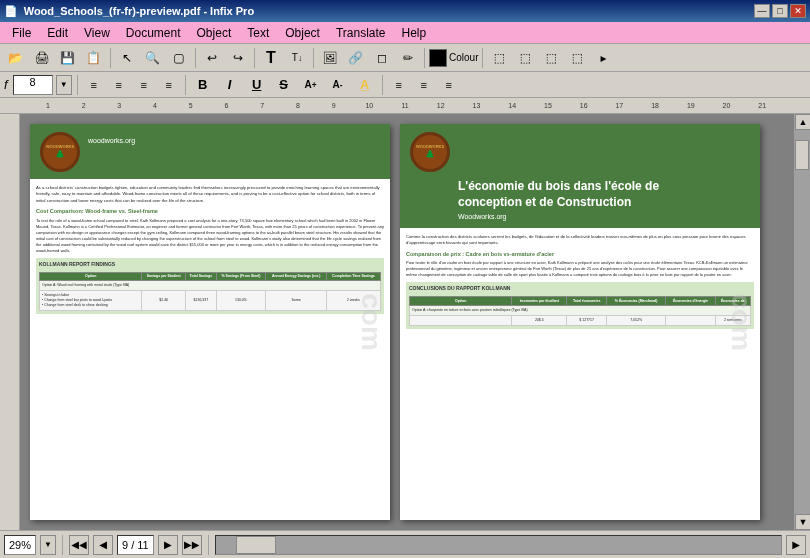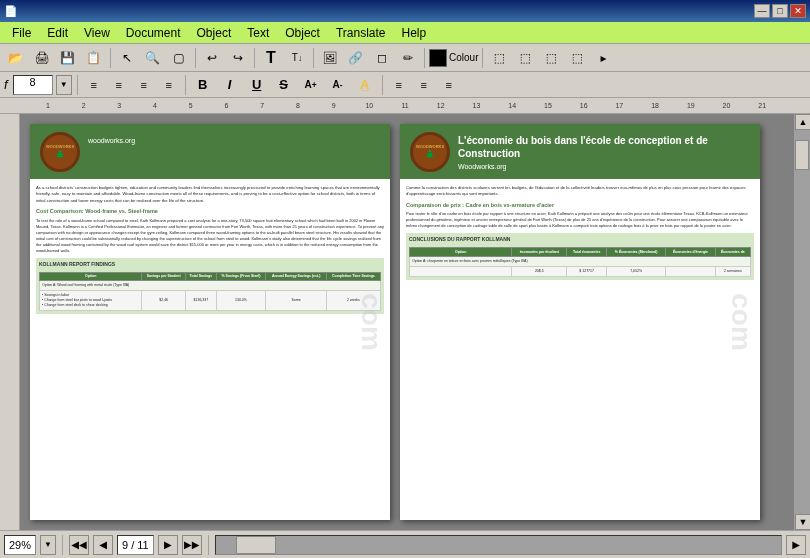--- a/index.html
+++ b/index.html
@@ -18,21 +18,21 @@
     #titlebar-left { display: flex; align-items: center; gap: 6px; font-size: 11px; font-weight: bold; }
     #titlebar-controls { display: flex; gap: 2px; }
     .title-btn {
       width: 16px; height: 14px; background: #d4d0c8; border: 1px solid #888;
       display: flex; align-items: center; justify-content: center; font-size: 9px; cursor: pointer; color: #000;
     }
     .title-btn.close { background: #c0392b; color: white; }
 
     
     #menubar {
-      background: #bef264;
+      background: #f9a8d4;
       height: 22px;
       display: flex;
       align-items: center;
       padding: 3px 4px;
       border-bottom: 1px solid #a0a0a0;
     }
     .menu-item {
       padding: 2px 8px;
       cursor: pointer;
       font-size: 12px;
@@ -263,20 +263,21 @@
       flex: 1;
       text-align: center;
     }
   </style>
 </head>
 <body>
 
 <div id="titlebar">
   <div id="titlebar-left">
     <span>📄</span>
+    <span>Wood_Schools_(fr-fr)-preview.pdf - Infix Pro</span>
   </div>
   <div id="titlebar-controls">
     <div class="title-btn">—</div>
     <div class="title-btn">□</div>
     <div class="title-btn close">✕</div>
   </div>
 </div>
 
 <div id="menubar">
     <div class="menu-item">File</div>
@@ -436,21 +437,21 @@
       <div style="background:#4a7c3f;padding:10px 50px 8px 10px;color:white;position:relative;min-height:55px;">
         <div style="position:absolute;left:10px;top:8px;">
           <div class="woodworks-circle">
             <div style="text-align:center;line-height:1.2;">
               <div style="font-size:4px;color:#d4a843;">WOODWORKS</div>
               <div style="font-size:8px;">🌲</div>
             </div>
           </div>
         </div>
         <div style="margin-left:48px;">
-          <div style="font-size:10px;font-weight:bold;line-height:1.3;">L'économie du bois dans l'école
+          <div style="font-size:12px;font-weight:bold;line-height:1.3;margin-top:45px;">L'économie du bois dans l'école
 de conception et de Construction</div>
           <div style="font-size:7px;margin-top:3px;">Woodworks.org</div>
         </div>
       </div>
       <div class="page-content">
         <p style="font-size:4.2px;line-height:1.5;margin-bottom:4px;">Comme la construction des districts scolaires serrent les budgets, de l'éducation et de la collectivité leaders trouver eux-mêmes de plus en plus sous pression pour fournir des espaces d'apprentissage enrichissants qui sont importants.</p>
         <h3 style="font-size:5.5px;color:#4a7c3f;margin-bottom:2px;">Comparaison de prix : Cadre en bois vs-armature d'acier</h3>
         <p style="font-size:4px;line-height:1.5;margin-bottom:4px;">Pour tester le rôle d'un cadre en bois école par rapport à une structure en acier, Kath Kollmann a préparé une analyse des coûts pour une école élémentaire Texas. KCB-Kollmann un estimateur professionnel du géniéme, ingénieur et ancien entrepreneur général de Fort Worth (Texas) de plus de 25 ans d'expérience de la construction. Pour assurer une comparaison équitable avec le même changement de conception de cadrage table de salle de sport plus basés à Kollmann a comparé trois options de cadrage bois à la prise en bois par rapport de la poutre en acier.</p>
         <div style="background:#d4e8c8;padding:3px;margin-top:3px;">
           <div style="font-size:5px;font-weight:bold;color:#333;margin-bottom:2px;">CONCLUSIONS DU RAPPORT KOLLMANN</div>

